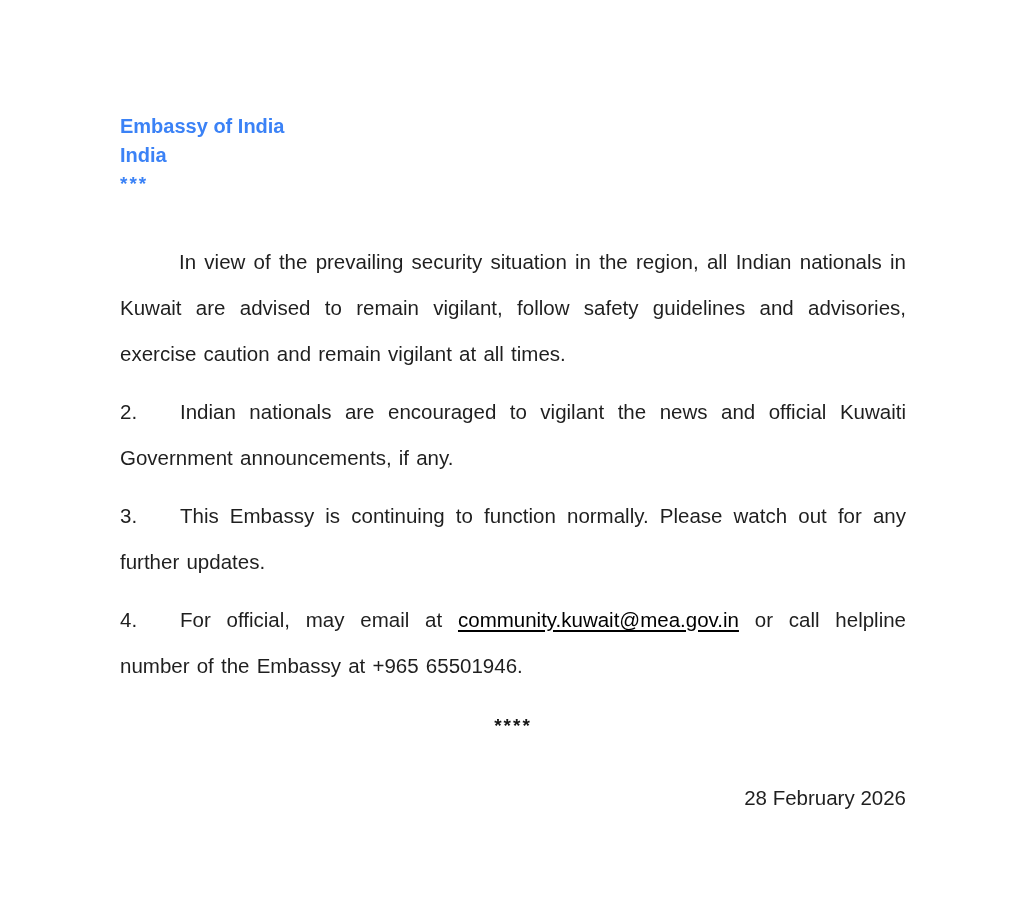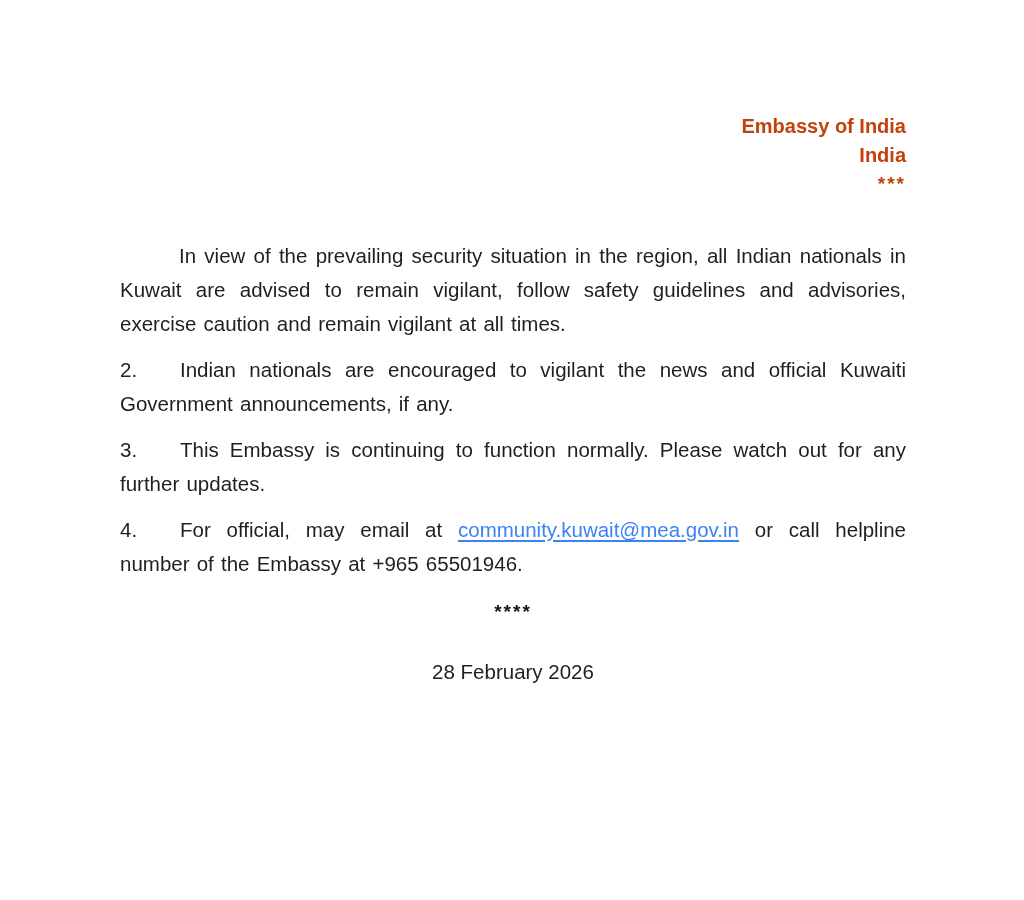--- a/index.html
+++ b/index.html
@@ -19,78 +19,78 @@
   }
 
   .doc-content {
     position: absolute;
     left: 120px;
     top: 112px;
     width: 786px;
   }
 
   .doc-header {
-    text-align: right;
+    text-align: left;
     font-weight: bold;
     font-size: 20px;
     line-height: 29px;
-    color: #c2410c;
+    color: #3b82f6;
   }
 
   .doc-header .separator-top {
     font-size: 19px;
     line-height: 24px;
     letter-spacing: 2px;
     margin-top: 2px;
   }
 
   .doc-body {
     margin-top: 43px;
     font-size: 20.5px;
-    line-height: 34px;
+    line-height: 46px;
     color: #1f1f1f;
   }
 
   .para {
     text-align: justify;
     margin-bottom: 12px;
     word-spacing: 1.5px;
   }
 
   .para.first {
     text-indent: 59px;
   }
 
   .num {
     display: inline-block;
     width: 60px;
     text-indent: 0;
   }
 
   .email-link {
-    color: #3b82f6;
+    color: #000000;
     text-decoration: underline;
     text-underline-offset: 3px;
     cursor: pointer;
   }
 
   .separator-bottom {
     text-align: center;
     font-weight: bold;
     font-size: 19px;
     letter-spacing: 2px;
     margin-top: 14px;
     color: #161616;
   }
 
   .doc-date {
     margin-top: 26px;
     font-size: 20.5px;
     color: #1f1f1f;
-    text-align: center;
+    text-align: right;
   }
 </style>
 </head>
 <body>
 
 <div class="page">
   <div class="doc-content">
 
     <div class="doc-header">
       <div>Embassy of India</div>

